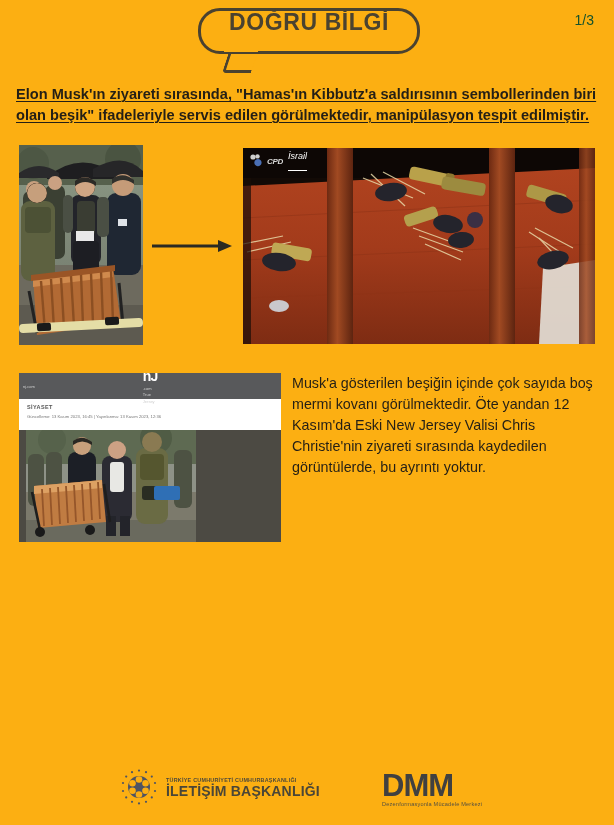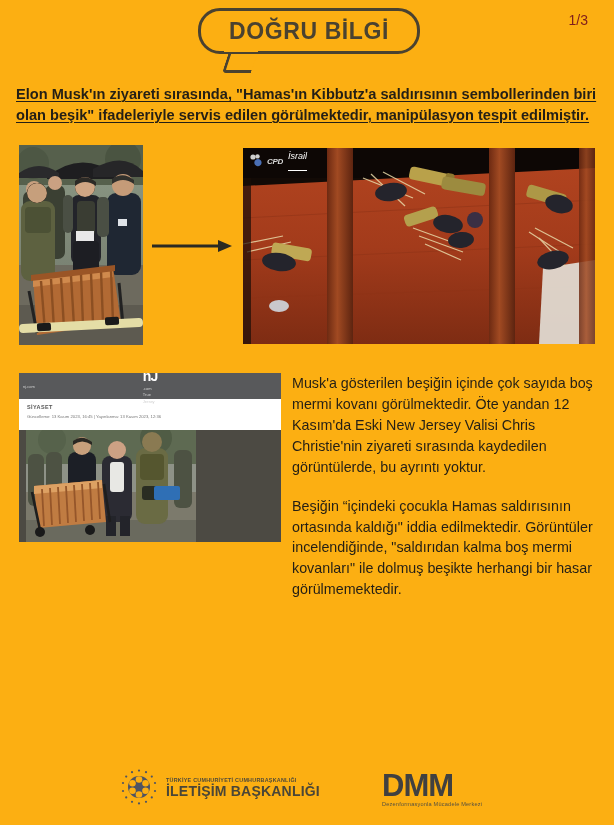--- a/index.html
+++ b/index.html
@@ -28,21 +28,20 @@
     width: 222px;
     height: 46px;
   }
   .badge {
     box-sizing: border-box;
     width: 222px;
     height: 46px;
     border: 3px solid #4a4230;
     border-radius: 22px;
     display: flex;
-    align-items: center;
     justify-content: center;
     background: #FCAF12;
     position: relative;
     z-index: 2;
   }
   .badge-text {
     font-size: 23px;
     font-weight: bold;
     letter-spacing: 0.6px;
     color: #4a4230;
@@ -65,24 +64,24 @@
     position: absolute;
     left: 26px;
     top: 36px;
     width: 34px;
     height: 8px;
     background: #FCAF12;
     z-index: 3;
   }
   .page-indicator {
     position: absolute;
-    right: 26px;
+    right: 20px;
     top: 12px;
     font-size: 14px;
-    color: #7f1d1d;
+    color: #14532d;
     font-weight: normal;
   }
 
   
   .headlines {
     padding: 12px 16px 0 16px;
   }
   .headline {
     font-size: 14.6px;
     font-weight: bold;
@@ -576,21 +575,20 @@
           <path d="M6 62 L14 100 M78 54 L84 92" stroke="#1e1e1e" stroke-width="2.6" fill="none"></path>
           <circle cx="14" cy="102" r="5" fill="#1a1a1a"></circle>
           <circle cx="64" cy="100" r="5" fill="#1a1a1a"></circle>
         </svg>
       </div>
     </div>
   </div>
 
   <div class="body-col">
     <p class="body-par">Musk'a gösterilen beşiğin içinde çok sayıda boş mermi kovanı görülmektedir. Öte yandan 12 Kasım'da Eski New Jersey Valisi Chris Christie'nin ziyareti sırasında kaydedilen görüntülerde, bu ayrıntı yoktur.</p>
-    <p class="body-par">Beşiğin “içindeki çocukla Hamas saldırısının ortasında kaldığı" iddia edilmektedir. Görüntüler incelendiğinde, "saldırıdan kalma boş mermi kovanları" ile dolmuş beşikte herhangi bir hasar görülmemektedir.</p>
   </div>
 </div>
 
 <div class="footer">
 
   <div class="footer-ib">
     <span>
       <svg width="38" height="38" viewBox="0 0 38 38">
         <g fill="#4f5463">
           <circle cx="19" cy="19" r="11"></circle>

